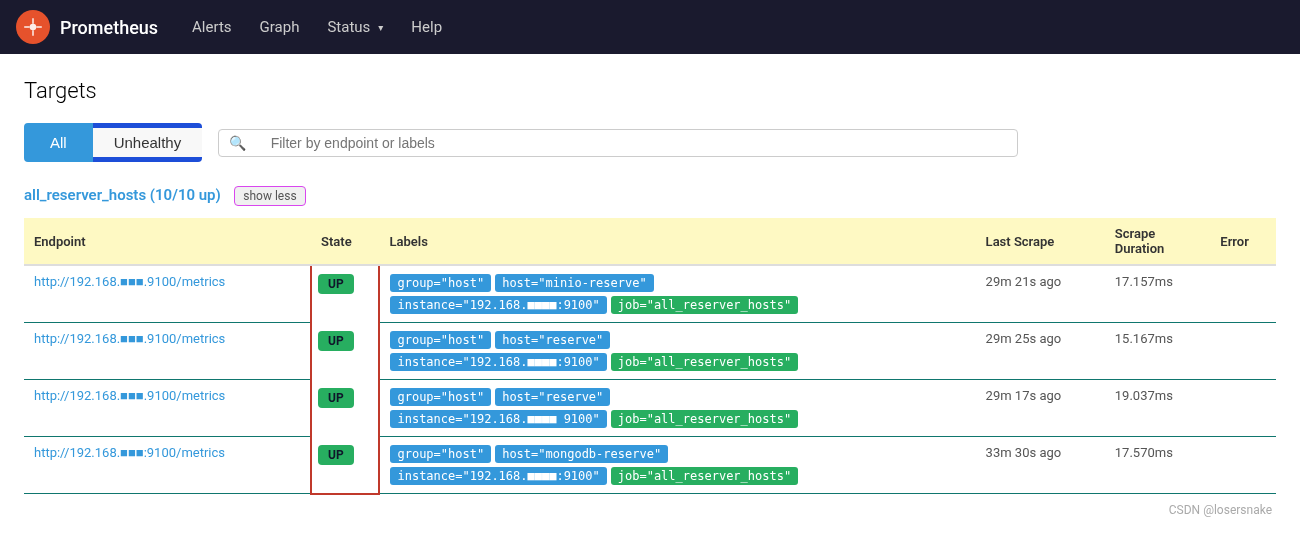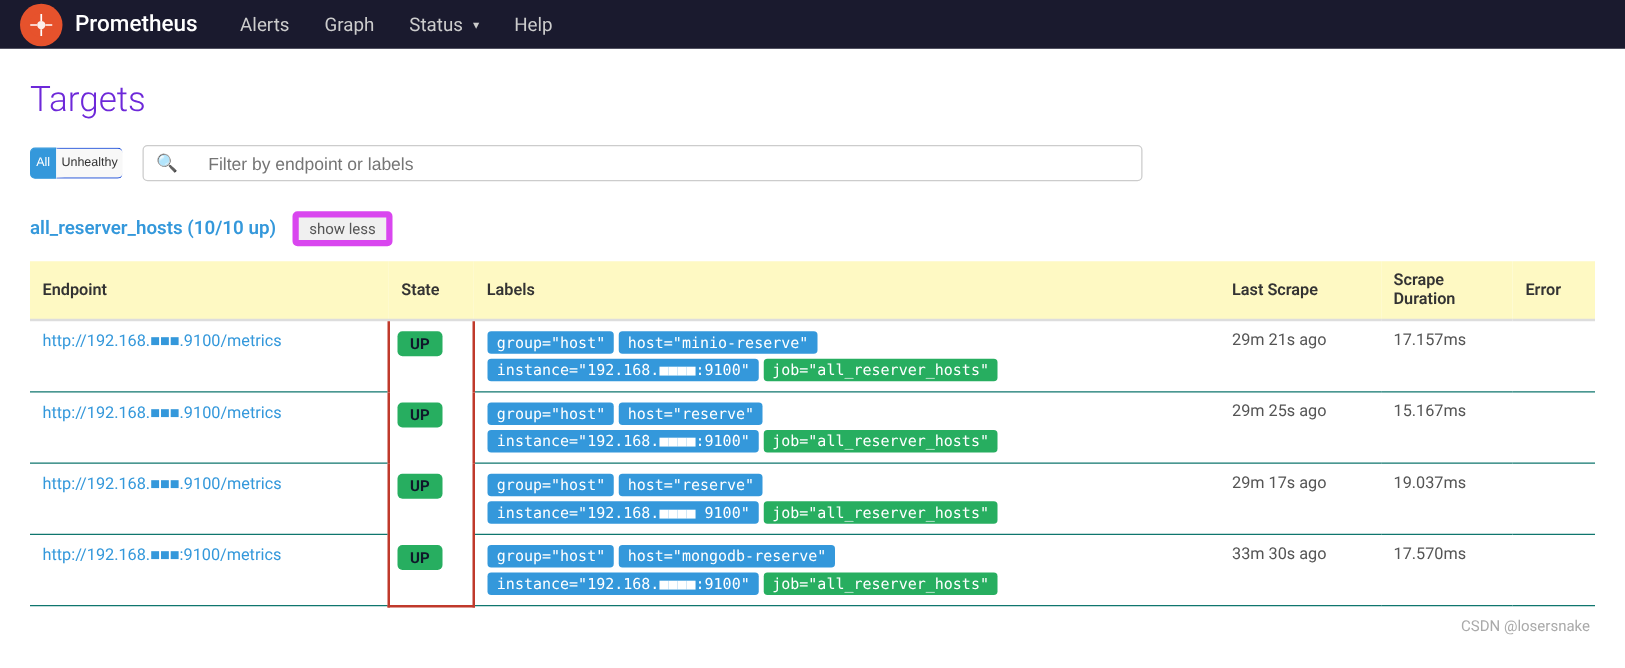--- a/index.html
+++ b/index.html
@@ -4,21 +4,21 @@
   <style>
     * { box-sizing: border-box; margin: 0; padding: 0; }
     body { font-family: -apple-system, BlinkMacSystemFont, "Segoe UI", Roboto, sans-serif; font-size: 14px; background: #fff; color: #333; }
 
     
     .navbar {
       background: #1a1a2e;
       display: flex;
       align-items: center;
       padding: 0 16px;
-      height: 39px;
+      height: 54px;
       gap: 8px;
     }
     .navbar-brand {
       display: flex;
       align-items: center;
       gap: 10px;
       color: #fff;
       font-size: 18px;
       font-weight: 500;
       margin-right: 16px;
@@ -49,43 +49,43 @@
       align-items: center;
       gap: 8px;
     }
     .caret { font-size: 10px; }
 
     
     .main-content {
       padding: 24px 24px 16px 24px;
     }
     .page-title {
-      font-size: 28px;
+      font-size: 22px;
       font-weight: 300;
       margin-bottom: 20px;
-      color: #6d28d9;
+      color: #000000;
     }
 
     
     .filter-bar {
       display: flex;
       align-items: center;
       gap: 16px;
       margin-bottom: 24px;
     }
     .btn-group {
       display: flex;
       align-items: center;
     }
     .btn {
-      padding: 6px 4px;
-      border: 1px solid #1d4ed8;
+      padding: 6px 21px;
+      border: 5px solid #1d4ed8;
       background: #f8f8f8;
       cursor: pointer;
-      font-size: 10px;
+      font-size: 15px;
       color: #333;
     }
     .btn:first-child { border-radius: 4px 0 0 4px; }
     .btn:last-child { border-radius: 0 4px 4px 0; }
     .btn.active {
       background: #3498db;
       color: #fff;
       border-color: #3498db;
     }
     .btn-middle { border-left: none; border-right: none; }
@@ -119,21 +119,21 @@
       font-size: 15px;
       font-weight: 600;
       text-decoration: none;
       cursor: pointer;
     }
     .show-less-btn {
       display: inline-block;
       margin-left: 10px;
       padding: 2px 8px;
       background: #f0f0f0;
-      border: 5px solid #d946ef;
+      border: 1px solid #d946ef;
       border-radius: 4px;
       font-size: 12px;
       color: #555;
       cursor: pointer;
     }
 
     
     .targets-table {
       width: 100%;
       border-collapse: collapse;

